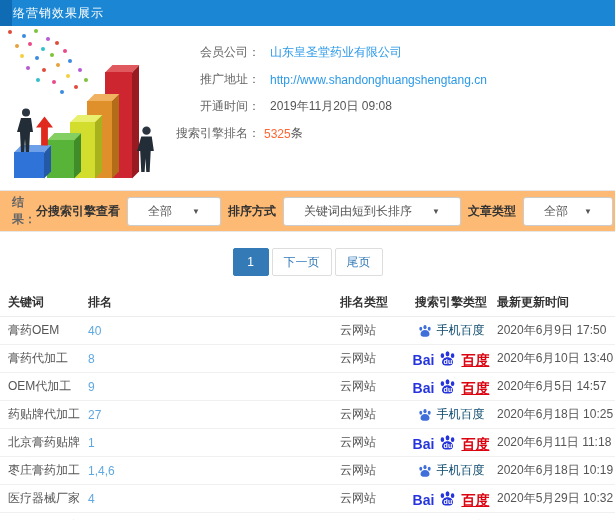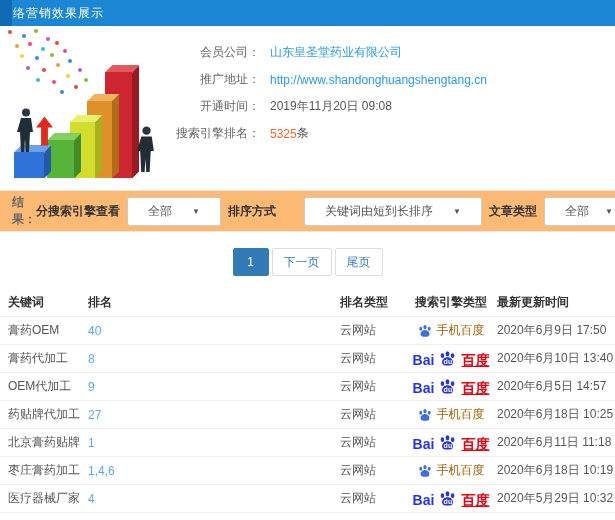--- a/index.html
+++ b/index.html
@@ -42,34 +42,34 @@
       34px 38px 0 #e04b3a, 48px 33px 0 #e6a23c, 60px 29px 0 #3b8be0,
       28px 48px 0 #2fc1c9, 44px 50px 0 #e84a8a, 58px 44px 0 #f4d03f,
       70px 38px 0 #b85ad4, 52px 60px 0 #3b8be0, 66px 55px 0 #e04b3a,
       76px 48px 0 #7cc33a;}
 
   .info{flex:1;padding-top:13px;}
   .inforow{display:flex;align-items:center;height:27px;}
   .inforow .lbl{width:88px;text-align:right;color:#666;flex:0 0 88px;}
   .inforow .val{margin-left:10px;color:#555;}
   .inforow .val.link{color:#2b99e8;cursor:pointer;}
-  .inforow .num{margin-left:10px;color:#ff6633;}
+  .inforow .num{margin-left:4px;color:#ff6633;}
   .inforow .unit{color:#555;}
 
   
   .filterbar{height:40px;background:#fdba74;border-top:1px solid #e7e7e7;border-bottom:1px solid #e7e7e7;
     display:flex;align-items:center;padding:0 0 0 12px;overflow:hidden;}
   .filterbar .result{color:#666;font-weight:bold;}
   .fgroup{margin-left:auto;display:flex;align-items:center;gap:7px;margin-right:-16px;}
   .flabel{color:#333;font-weight:bold;white-space:nowrap;}
   .fselect{display:inline-flex;align-items:center;justify-content:space-between;height:27px;
     background:#fff;border:1px solid #ccc;border-radius:3px;padding:0 20px;color:#555;cursor:pointer;white-space:nowrap;}
   .fselect .caret{font-size:8px;color:#555;margin-left:8px;}
   .sel-engine{width:52px;}
-  .sel-sort{width:136px;margin-left:21px;}
+  .sel-sort{width:136px;}
   .sel-article{width:48px;}
   .submit-btn{height:29px;width:54px;background:#fff;border:1px solid #ccc;border-radius:3px;
     color:#666;font-size:12px;cursor:pointer;flex:0 0 54px;}
 
   
   .pager{display:flex;justify-content:center;gap:3px;padding:16px 0 13px;}
   .pbtn{min-width:12px;height:26px;padding:0 11px;display:inline-flex;align-items:center;justify-content:center;
     background:#fff;border:1px solid #ddd;border-radius:2px;color:#337ab7;cursor:pointer;}
   .pbtn.active{background:#337ab7;border-color:#337ab7;color:#fff;}
 
@@ -88,21 +88,21 @@
   .baidu-logo .bai{color:#2534dc;font-weight:bold;font-size:14px;}
   .baidu-logo .cn{color:#dc0411;font-weight:bold;font-size:14px;text-decoration:underline;}
   .pawwrap{position:relative;display:inline-block;width:17px;height:17px;}
   .pawwrap svg{width:17px;height:17px;display:block;}
   .pawwrap .du{position:absolute;left:50%;bottom:2px;transform:translateX(-50%);
     color:#fff;font-size:7px;font-weight:bold;}
   .mbaidu{display:inline-flex;align-items:center;gap:5px;}
   .mpaw{position:relative;width:14px;height:14px;}
   .mpaw svg{width:14px;height:14px;display:block;color:#3f6fd8;}
   .mpaw::after{content:"";position:absolute;left:3px;bottom:-3px;width:8px;height:2px;background:#e23c2e;border-radius:1px;}
-  .mlabel{color:#a16207;}
+  .mlabel{color:#0c4a6e;}
 </style>
 </head>
 <body>
 
 <div class="app">
 
   <header class="topbar">
     <span class="corner"></span>
     <span class="title">网络营销效果展示</span>
   </header>

